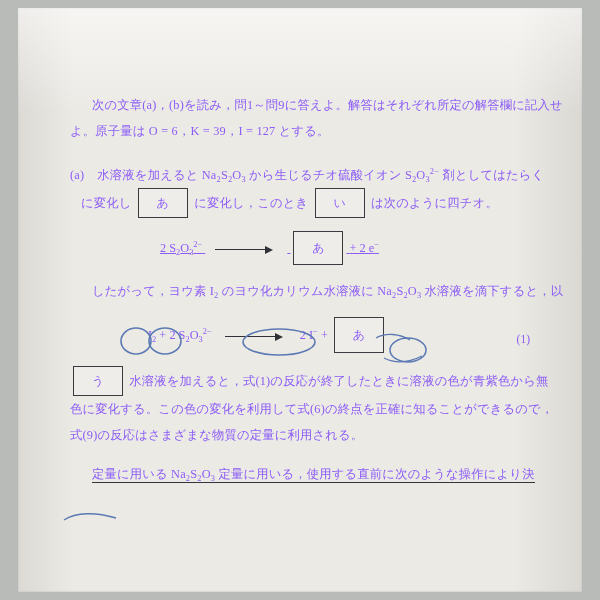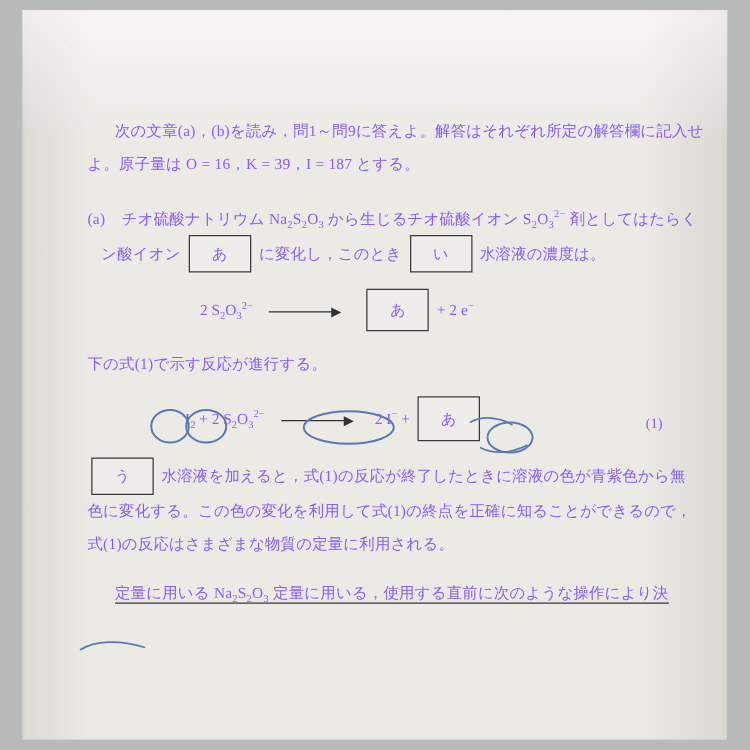--- a/index.html
+++ b/index.html
@@ -65,20 +65,21 @@
     margin: 0 3px;
     font-size: 12px;
     background: rgba(255,255,255,0.18);
   }
   .eqrow {
     margin: 0;
     padding-left: 90px;
     font-size: 12.3px;
     line-height: 30px;
     white-space: nowrap;
+    text-decoration: underline;
   }
   .arrow {
     display: inline-block;
     width: 62px;
     position: relative;
     vertical-align: middle;
     margin: 0 10px;
     height: 10px;
   }
   .arrow::before {
@@ -126,76 +127,76 @@
 </head>
 <body>
 
 <div class="page">
   <div class="content">
 
     <p class="line indent1">
       <span>次の文章(a)，(b)を読み，問1～問9に答えよ。解答はそれぞれ所定の解答欄に記入せ</span>
     </p>
     <p class="line">
-      <span>よ。原子量は O = 16，K = 39，I = 187 とする。</span>
+      <span>よ。原子量は O = 6，K = 39，I = 127 とする。</span>
     </p>
 
     <div class="gap-md"></div>
 
     <p class="line">
       <span>(a)</span>
       &nbsp;&nbsp;
-      <span>チオ硫酸ナトリウム Na</span><sub>2</sub><span>S</span><sub>2</sub><span>O</span><sub>3</sub><span> から生じるチオ硫酸イオン S</span><sub>2</sub><span>O</span><sub>3</sub><sup>2−</sup><span> 剤としてはたらく</span>
+      <span>水溶液を加えると Na</span><sub>2</sub><span>S</span><sub>2</sub><span>O</span><sub>3</sub><span> から生じるチオ硫酸イオン S</span><sub>2</sub><span>O</span><sub>3</sub><sup>2−</sup><span> 剤としてはたらく</span>
     </p>
 
     <p class="line indent2">
-      <span>ン酸イオン</span>
+      <span>に変化し</span>
       <span class="blank">あ</span>
       <span>に変化し，このとき</span>
       <span class="blank">い</span>
-      <span>水溶液の濃度は。</span>
+      <span>は次のように四チオ。</span>
     </p>
 
     <div class="gap-sm"></div>
 
     <p class="eqrow">
       <span>2 S</span><sub>2</sub><span>O</span><sub>3</sub><sup>2−</sup>
       <span class="arrow"></span>
       <span class="blank">あ</span>
       <span>+ 2 e</span><sup>−</sup>
     </p>
 
     <div class="gap-sm"></div>
 
-    <p class="line">
-      <span>下の式(1)で示す反応が進行する。</span>
+    <p class="line indent1">
+      <span>したがって，ヨウ素 I</span><sub>2</sub><span> のヨウ化カリウム水溶液に Na</span><sub>2</sub><span>S</span><sub>2</sub><span>O</span><sub>3</sub><span> 水溶液を滴下すると，以</span>
     </p>
 
     <div class="gap-sm"></div>
 
     <div class="eq1row">
       <span>I</span><sub>2</sub><span> + 2 S</span><sub>2</sub><span>O</span><sub>3</sub><sup>2−</sup>
       <span class="arrow"></span>
       <span>2 I</span><sup>−</sup>
       <span>+</span>
       <span class="blank">あ</span>
       <span class="eqnum">(1)</span>
     </div>
 
     <div class="gap-sm"></div>
 
     <p class="line">
       <span class="blank">う</span>
       <span>水溶液を加えると，式(1)の反応が終了したときに溶液の色が青紫色から無</span>
     </p>
     <p class="line">
-      <span>色に変化する。この色の変化を利用して式(1)の終点を正確に知ることができるので，</span>
-    </p>
-    <p class="line">
-      <span>式(1)の反応はさまざまな物質の定量に利用される。</span>
+      <span>色に変化する。この色の変化を利用して式(6)の終点を正確に知ることができるので，</span>
+    </p>
+    <p class="line">
+      <span>式(9)の反応はさまざまな物質の定量に利用される。</span>
     </p>
 
     <div class="gap-sm"></div>
 
     <p class="line indent1">
       <span class="underline"><span>定量に用いる Na</span><sub>2</sub><span>S</span><sub>2</sub><span>O</span><sub>3</sub><span> 定量に用いる，</span><span>使用する直前に次のような操作により決</span></span>
     </p>
   </div>
 
   <div class="ink" style="left:100px; top:315px;">

